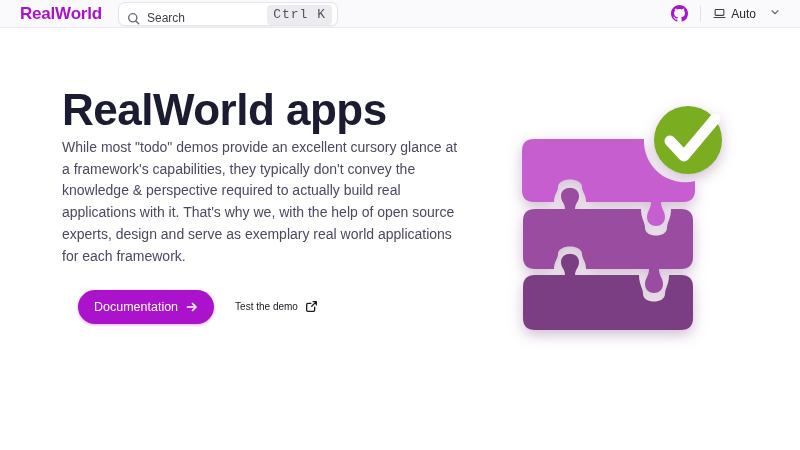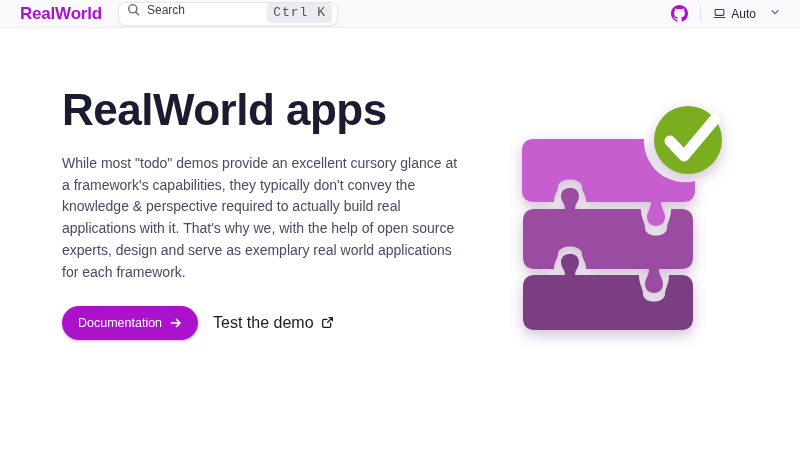--- a/index.html
+++ b/index.html
@@ -27,21 +27,21 @@
   }
   .search {
     margin-left:16px;
     width:220px;
     height:24px;
     background:#ffffff;
     border:1px solid #e5e4ea;
     border-radius:7px;
     box-shadow:0 1px 2px rgba(23,23,40,.05);
     display:flex;
-    align-items:flex-start;
+    align-items:flex-end;
     padding:0 5px 0 8px;
     gap:7px;
     cursor:pointer;
   }
   .search .ph { font-size:12px; color:#3f3f46; }
   .kbd {
     margin-left:auto;
     font-family:"Liberation Mono", monospace;
     font-size:13px;
     color:#52525b;
@@ -66,43 +66,42 @@
     justify-content:space-between;
     padding:56px 77px 0 62px;
   }
   .hero-left { width:430px; }
   h1 {
     font-size:44px;
     line-height:1.2;
     font-weight:700;
     color:var(--heading,#1b1c31);
     letter-spacing:-0.5px;
-    margin-bottom:16px;
   }
   .desc {
     width:400px;
     font-size:14px;
     line-height:21.8px;
     color:var(--body-text,#4a4963);
     margin-bottom:20px;
   }
-  .actions { display:flex; gap:15px; margin-top:22px; }
+  .actions { display:flex; gap:21px; margin-top:22px;margin-left:16px; }
   .btn-primary {
     display:inline-flex; align-items:center; gap:8px;
     height:34px; padding:0 16px;
     border:none; border-radius:999px;
     background:var(--primary,#ab12cc);
     color:#ffffff;
     font-family:inherit; font-size:12.5px; font-weight:500;
     cursor:pointer;
     box-shadow:0 1px 3px rgba(171,18,204,.35);
   }
   .link-demo {
     display:inline-flex; align-items:center; gap:7px;
-    font-size:16px; font-weight:500; color:#1b1b22;
+    font-size:10px; font-weight:500; color:#1b1b22;
     text-decoration:none; cursor:pointer;
   }
   .hero-right { margin-top:13px; }
   .hero-right svg { filter:drop-shadow(0 5px 7px rgba(113,53,119,.32)); }
   .icon { display:inline-flex; flex:none; }
 </style>
 </head>
 <body>
 
 <header class="header">

